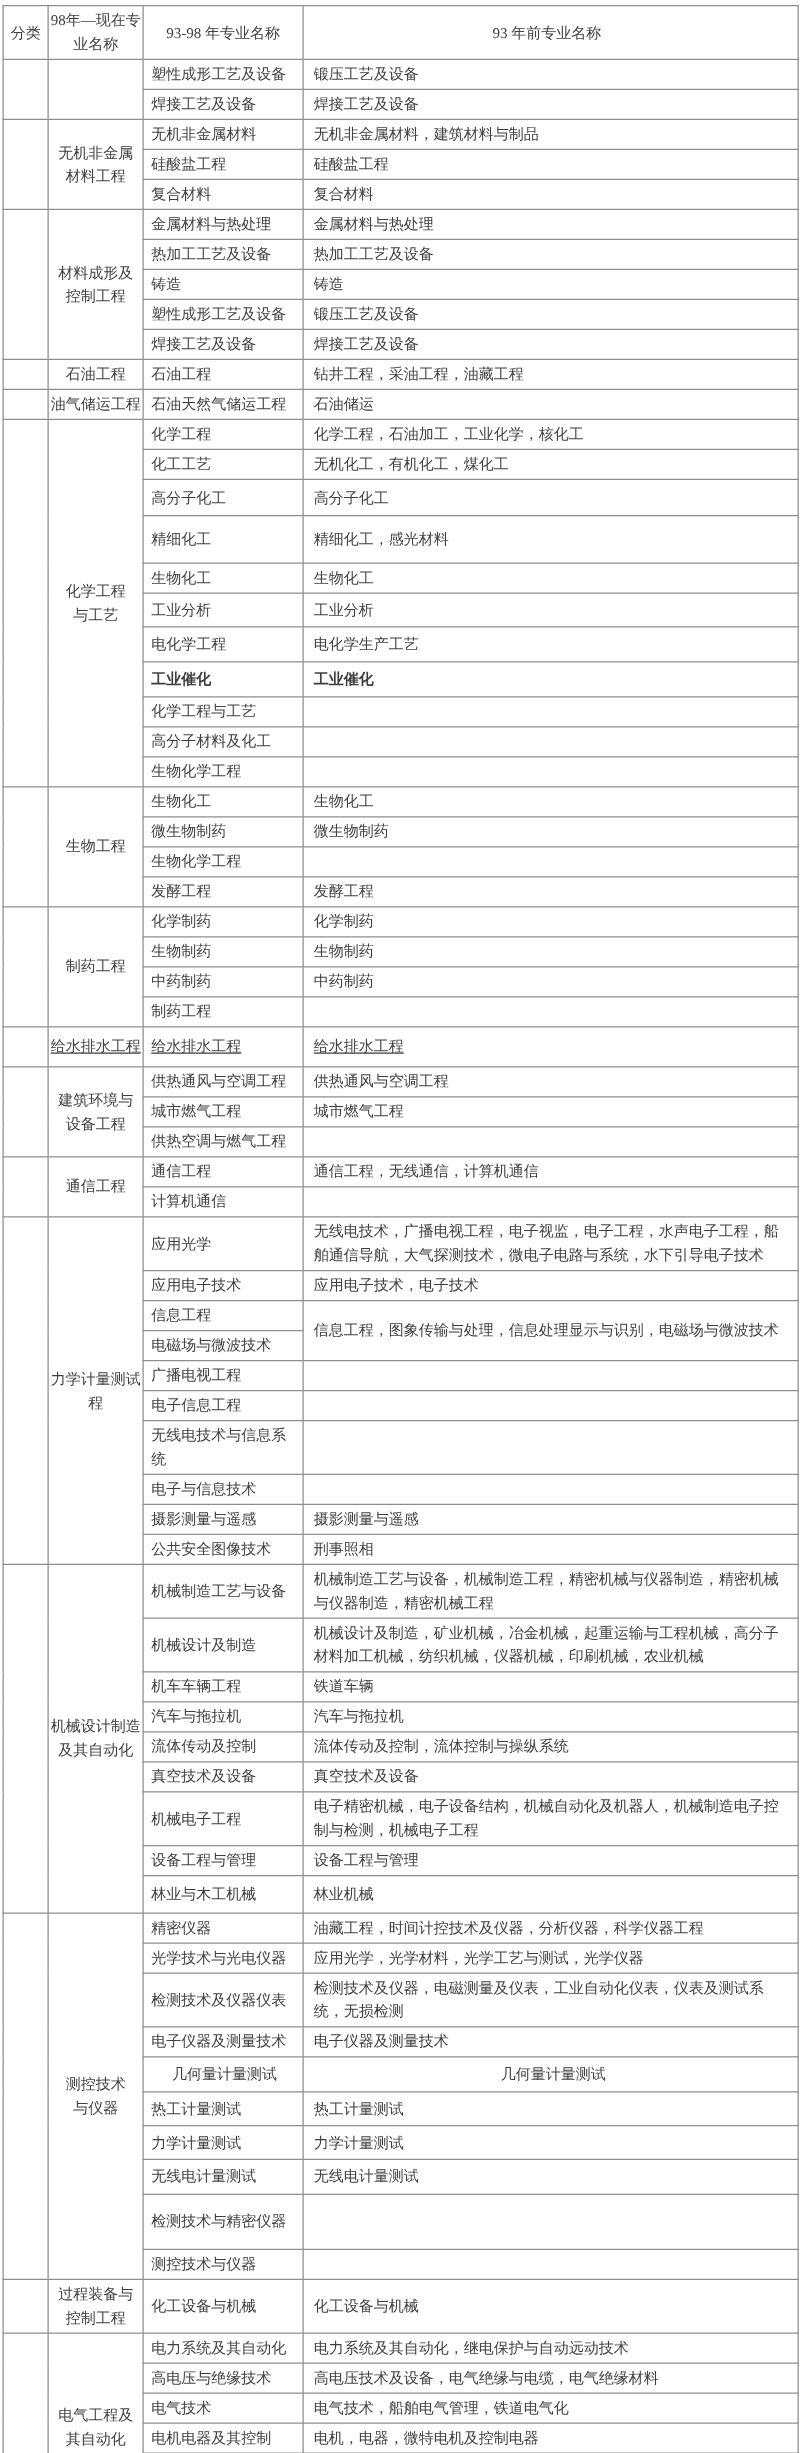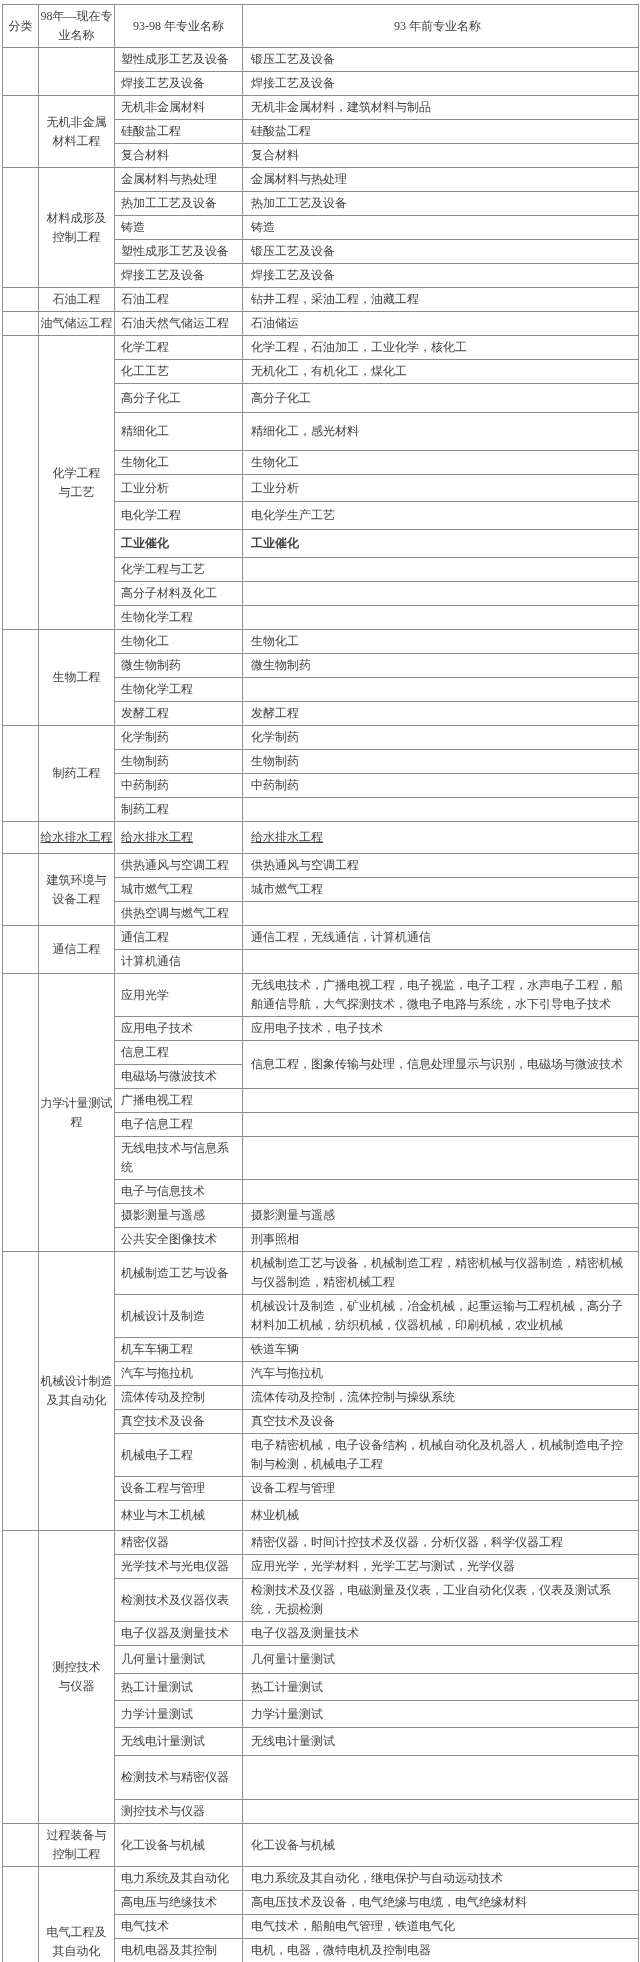--- a/index.html
+++ b/index.html
@@ -312,35 +312,35 @@
         </tr>
         <tr style="height: 30px; padding-left: 48px;">
           <td class="mid">林业与木工机械</td>
           <td class="old">林业机械</td>
         </tr>
         <tr>
           <td class="center" rowspan="10"></td>
           <td class="group-label" rowspan="10">测控技术
 与仪器</td>
           <td class="mid">精密仪器</td>
-          <td class="old">精密仪器，时间计控技术及仪器，分析仪器，科学仪器工程</td>
+          <td class="old">油藏工程，时间计控技术及仪器，分析仪器，科学仪器工程</td>
         </tr>
         <tr>
           <td class="mid">光学技术与光电仪器</td>
           <td class="old">应用光学，光学材料，光学工艺与测试，光学仪器</td>
         </tr>
         <tr>
           <td class="mid">检测技术及仪器仪表</td>
           <td class="old">检测技术及仪器，电磁测量及仪表，工业自动化仪表，仪表及测试系统，无损检测</td>
         </tr>
         <tr>
           <td class="mid">电子仪器及测量技术</td>
           <td class="old">电子仪器及测量技术</td>
         </tr>
-        <tr style="height: 28px;">
+        <tr style="height: 28px; text-align: center;">
           <td class="mid">几何量计量测试</td>
           <td class="old">几何量计量测试</td>
         </tr>
         <tr style="height: 27px;">
           <td class="mid">热工计量测试</td>
           <td class="old">热工计量测试</td>
         </tr>
         <tr style="height: 27px;">
           <td class="mid">力学计量测试</td>
           <td class="old">力学计量测试</td>

